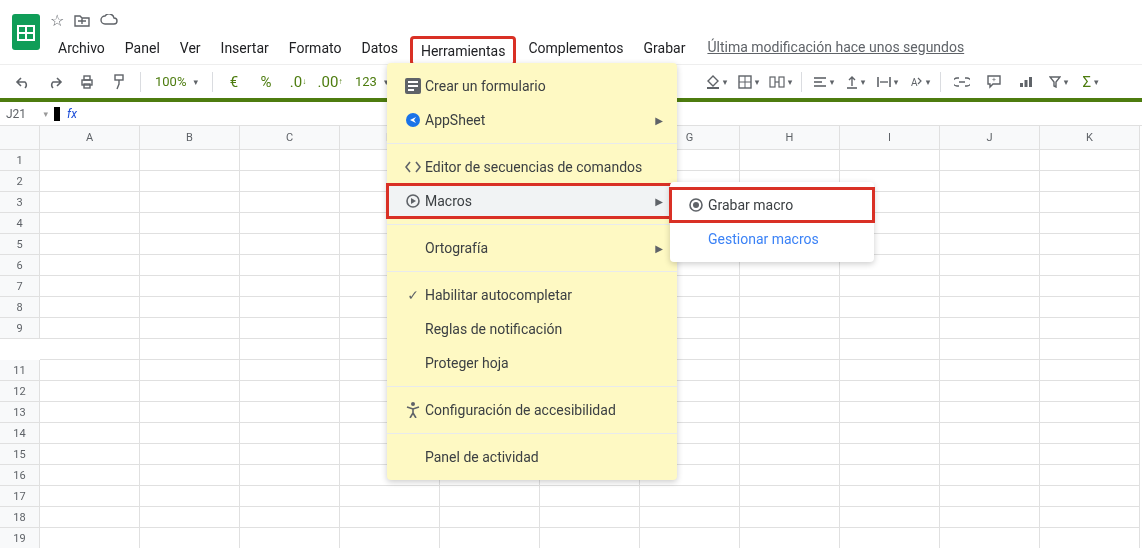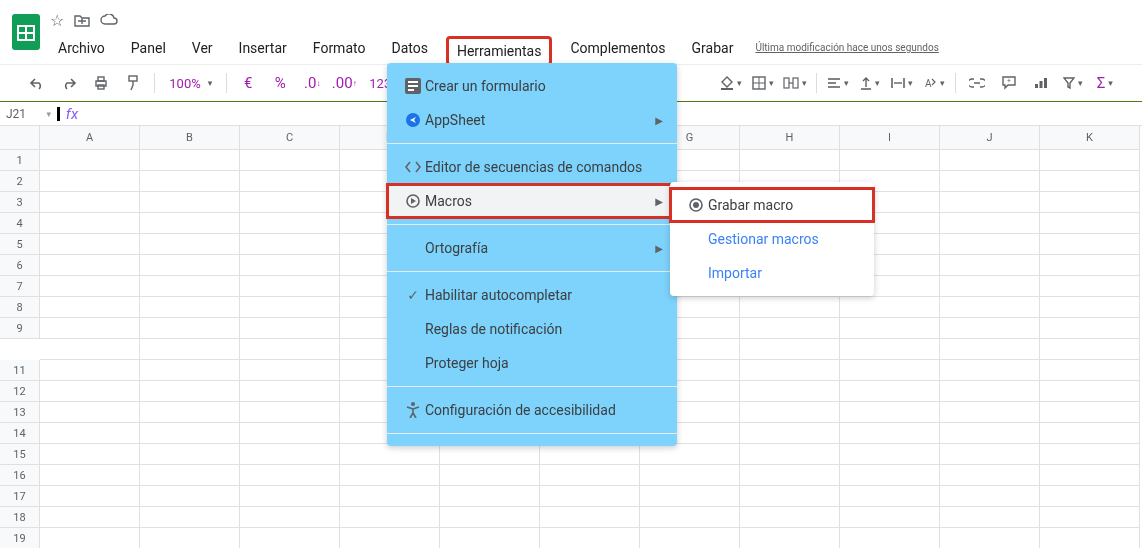--- a/index.html
+++ b/index.html
@@ -4,37 +4,37 @@
   <style>
     * { box-sizing: border-box; margin: 0; padding: 0; }
     body { font-family: "Google Sans", Roboto, Arial, sans-serif; font-size: 13px; color: #3c4043; background: #fff; width: 1142px; height: 548px; overflow: hidden; position: relative; }
     .header { height: 64px; display: flex; align-items: flex-start; padding: 8px 6px 0 6px; }
     .logo { width: 40px; height: 40px; display: flex; align-items: center; justify-content: center; margin-top: 4px; }
     .logo svg { width: 28px; height: 36px; }
     .title-area { display: flex; flex-direction: column; margin-left: 4px; }
     .title-row { display: flex; align-items: center; gap: 10px; height: 24px; }
     .doc-title { font-size: 18px; color: #5f6368; padding: 2px 4px; }
     .star, .drive, .cloud { color: #5f6368; font-size: 16px; display: inline-flex; align-items: center; }
-    .menubar { display: flex; gap: 10px; margin-top: 4px; }
+    .menubar { display: flex; gap: 4px; margin-top: 4px; }
     .menubar span { padding: 4px 8px; color: #202124; border-radius: 4px; cursor: pointer; font-size: 14px; }
     .menubar .highlighted { border: 3px solid #d93025; }
-    .last-edit { color: #5f6368; text-decoration: underline; margin-left: 14px; font-size: 10px; cursor: pointer; align-self: center; margin-top: 22px; text-align: right; }
-    .toolbar { height: 38px; border-top: 1px solid #eee; border-bottom: 1px solid #4d7c0f; display: flex; align-items: center; padding: 0 8px; gap: 2px; color: #a21caf; justify-content: center; }
+    .last-edit { color: #5f6368; text-decoration: underline; margin-left: 14px; font-size: 14px; cursor: pointer; align-self: center; margin-top: 22px; text-align: right; }
+    .toolbar { height: 38px; border-top: 1px solid #eee; border-bottom: 4px solid #4d7c0f; display: flex; align-items: center; padding: 0 8px; gap: 2px; color: #4d7c0f; }
     .tb { width: 30px; height: 28px; display: inline-flex; align-items: center; justify-content: center; border-radius: 4px; cursor: pointer; font-size: 15px; }
     .tbwide { width: auto; padding: 0 8px; gap: 4px; font-size: 13px; }
     .sep { width: 1px; height: 20px; background: #dadce0; margin: 0 4px; }
     .namebox-row { height: 24px; border-bottom: 1px solid #e0e0e0; display: flex; align-items: center; }
-    .namebox { width: 60px; padding: 0 6px; font-size: 12px; color: #5f6368; border-right: 3px solid #000000; display: flex; align-items: center; justify-content: space-between; }
-    .fx { width: 24px; color: #8b5cf6; font-style: italic; text-align: center; font-size: 15px; }
+    .namebox { width: 60px; padding: 0 6px; font-size: 12px; color: #5f6368; border-right: 6px solid #000000; display: flex; align-items: center; justify-content: space-between; }
+    .fx { width: 24px; color: #1d4ed8; font-style: italic; text-align: center; font-size: 12px; }
     .colhead, .rowhead { background: #f8f9fa; border-right: 1px solid #e0e0e0; border-bottom: 1px solid #e0e0e0; font-size: 11px; color: #5f6368; display: flex; align-items: center; justify-content: center; }
     .colhead { height: 24px; }
     .corner { background: #f8f9fa; border-right: 1px solid #e0e0e0; border-bottom: 1px solid #e0e0e0; }
     .cell { border-right: 1px solid #e0e0e0; border-bottom: 1px solid #e0e0e0; }
     .rowheads { display: grid; grid-template-rows: repeat(19, 21px); }
-    .menu-popup { position: absolute; top: 63px; left: 387px; width: 290px; background: #7dd3fc; box-shadow: 0 2px 6px rgba(0,0,0,.2); border-radius: 4px; padding: 6px 0; z-index: 10; }
+    .menu-popup { position: absolute; top: 63px; left: 387px; width: 290px; background: #fef9c3; box-shadow: 0 2px 6px rgba(0,0,0,.2); border-radius: 4px; padding: 6px 0; z-index: 10; }
     .menu-item { display: flex; align-items: center; height: 34px; padding: 0 14px; font-size: 14px; color: #3c4043; cursor: pointer; position: relative; }
     .menu-item.hovered { background: #f1f3f4; }
     .menu-item.highlighted { outline: 3px solid #d93025; outline-offset: -2px; }
     .menu-item .icon { width: 24px; display: flex; align-items: center; justify-content: center; color: #5f6368; }
     .menu-item .arrow { margin-left: auto; color: #5f6368; font-size: 10px; }
     .menu-divider { height: 1px; background: #e8eaed; margin: 6px 0; }
     .submenu { position: absolute; top: 182px; left: 670px; width: 204px; background: #fff; box-shadow: 0 2px 6px rgba(0,0,0,.2); border-radius: 4px; padding: 6px 0; z-index: 11; }
     .submenu .menu-item.disabled { color: #3b82f6; }
     svg { display: block; }
     .caret::after { content: "▾"; font-size: 9px; margin-left: 3px; color: #5f6368; }
@@ -515,33 +515,33 @@
   <div class="menu-item">
     <span class="icon">
         <svg width="14" height="16" viewBox="0 0 14 16">
           <circle cx="7" cy="2" r="2" fill="#5f6368"></circle>
           <path d="M1 5 l6 2 6-2 M7 7 v4 l-3 5 M7 11 l3 5" fill="none" stroke="#5f6368" stroke-width="1.6"></path>
         </svg>
       </span>
     <span>Configuración de accesibilidad</span>
   </div>
   <div class="menu-divider"></div>
+  <div class="menu-item">
+    <span class="icon"></span>
+    <span>Panel de actividad</span>
+  </div>
 </div>
 
 <div class="submenu">
   <div class="menu-item highlighted">
     <span class="icon">
         <svg width="16" height="16" viewBox="0 0 16 16">
           <circle cx="8" cy="8" r="6" fill="none" stroke="#5f6368" stroke-width="1.6"></circle>
           <circle cx="8" cy="8" r="3" fill="#5f6368"></circle>
         </svg>
       </span>
     <span>Grabar macro</span>
   </div>
   <div class="menu-item disabled">
     <span class="icon"></span>
     <span>Gestionar macros</span>
   </div>
-  <div class="menu-item disabled">
-    <span class="icon"></span>
-    <span>Importar</span>
-  </div>
 </div>
 
 </body></html>

